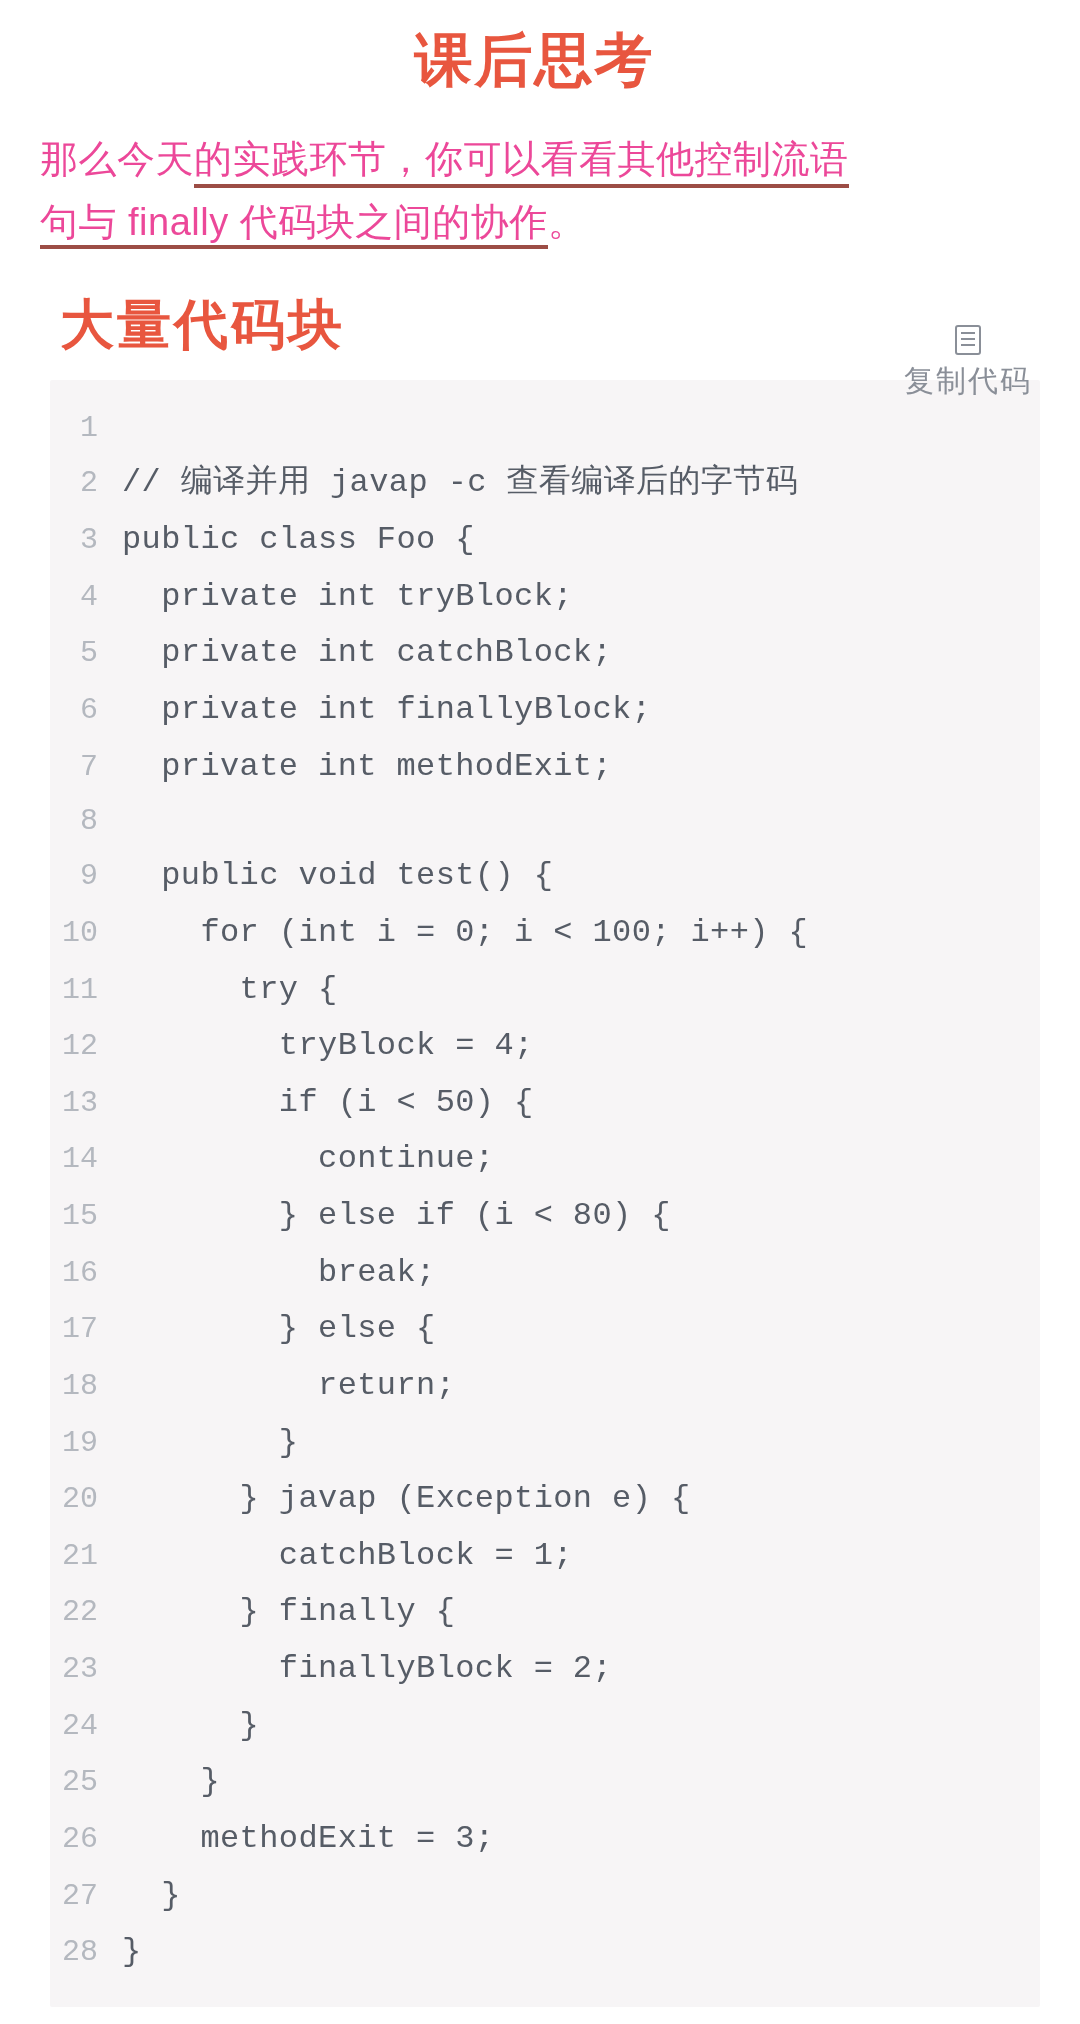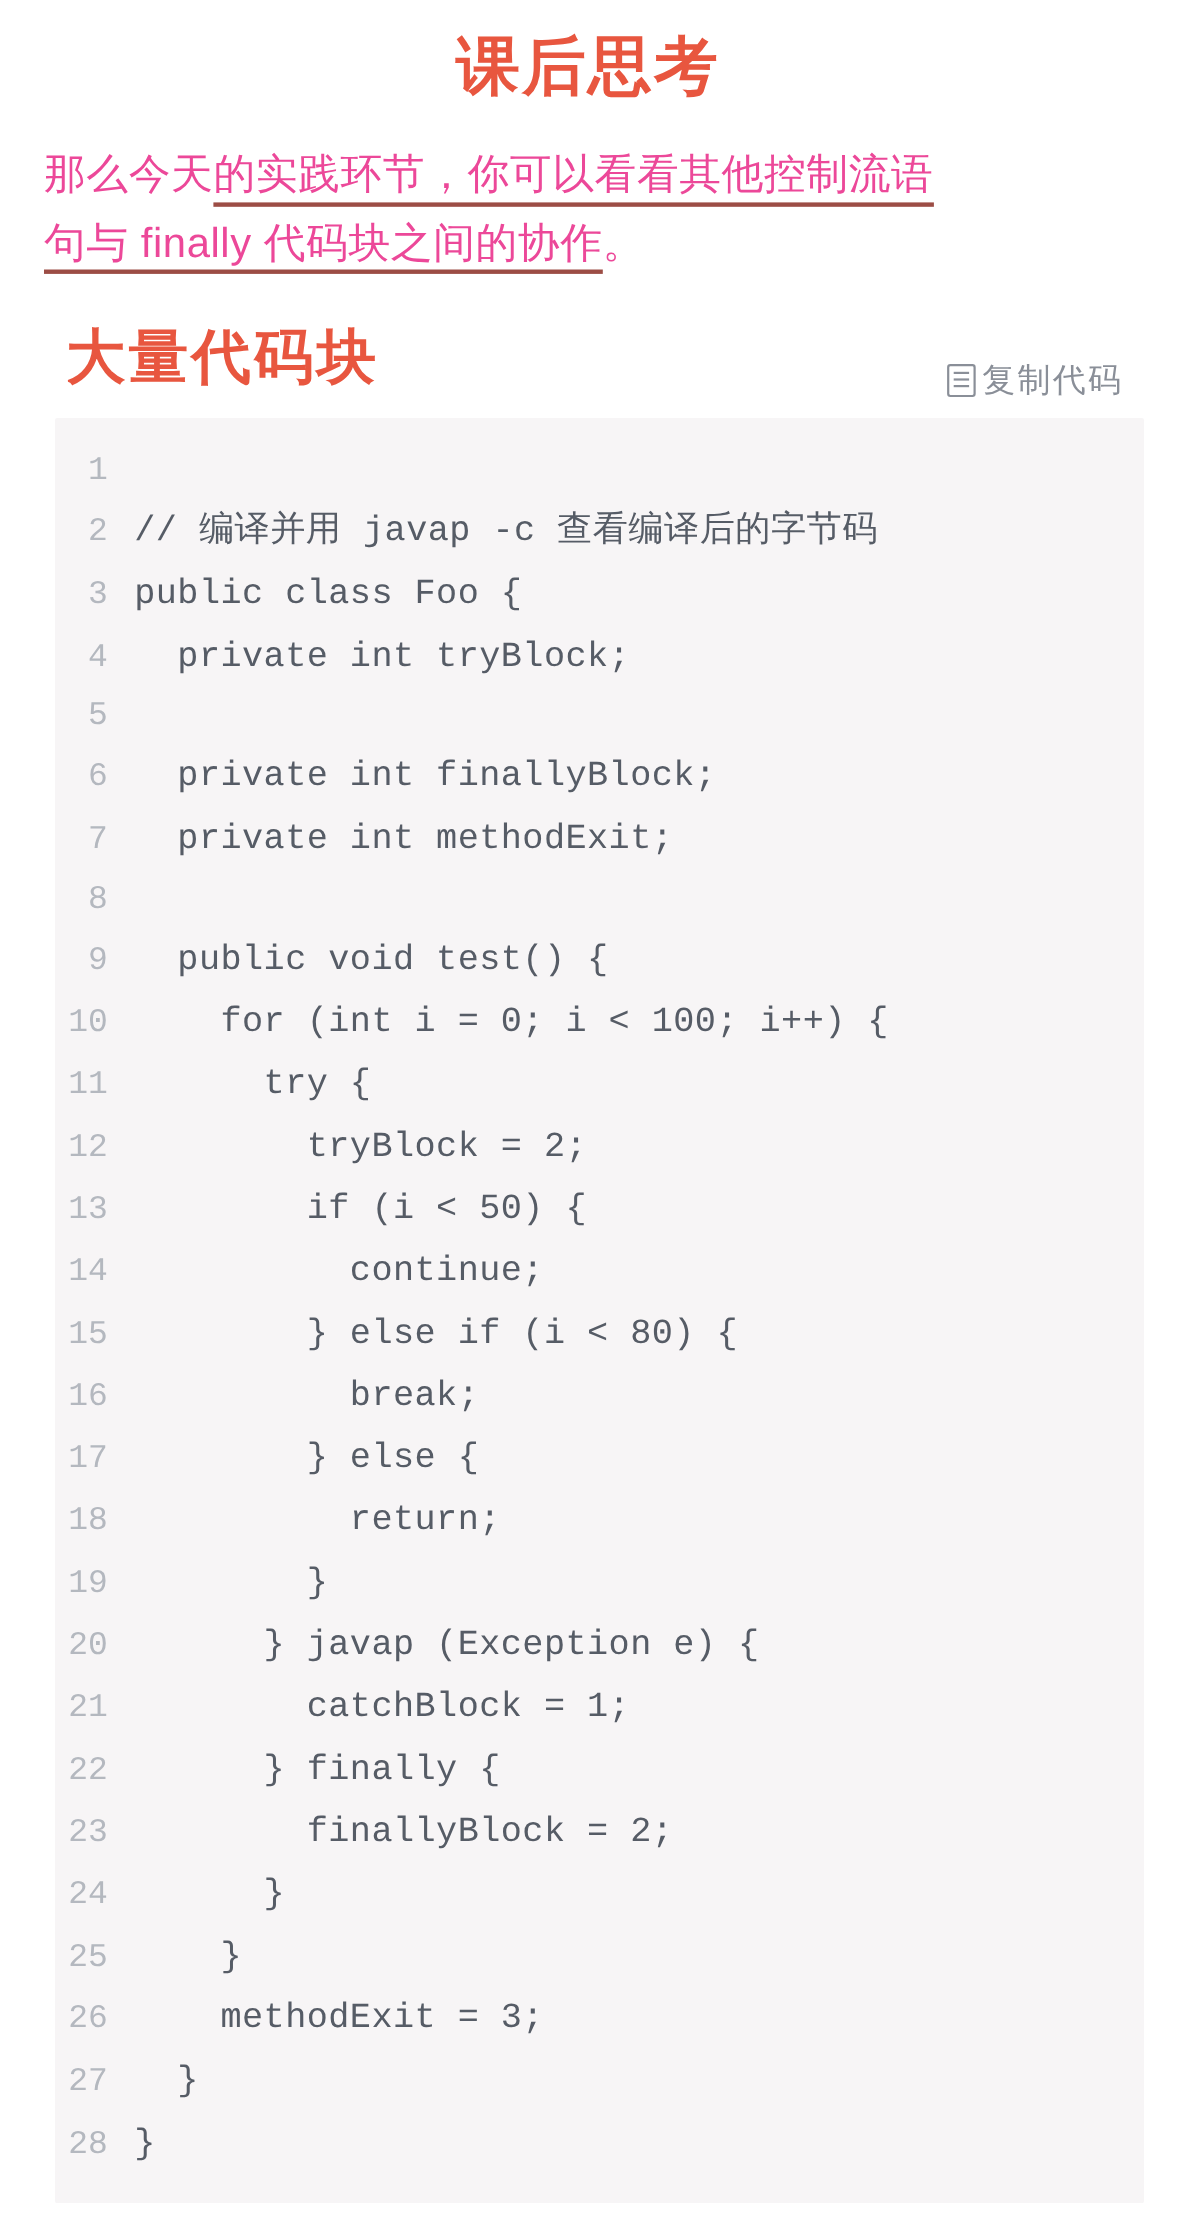--- a/index.html
+++ b/index.html
@@ -38,28 +38,29 @@
   }
   .code-title {
     color: #e8563f;
     font-size: 54px;
     font-weight: 700;
     padding: 0 10px 18px 10px;
     letter-spacing: 3px;
   }
   .copy-label {
     position: absolute;
-    right: 19px;
+    right: 8px;
     top: 36px;
     color: #8a8f98;
     font-size: 30px;
     display: flex;
     align-items: center;
     gap: 6px;
     letter-spacing: 2px;
+    flex-direction: column;
   }
   .copy-icon {
     width: 26px;
     height: 30px;
     border: 2px solid #8a8f98;
     border-radius: 3px;
     position: relative;
   }
   .copy-icon::before {
     content: "";
@@ -123,20 +124,21 @@
       <div class="line">
         <span class="ln">3</span>
         <span class="code">public class Foo {</span>
       </div>
       <div class="line">
         <span class="ln">4</span>
         <span class="code">  private int tryBlock;</span>
       </div>
       <div class="line">
         <span class="ln">5</span>
+        <span class="code">  private int catchBlock;</span>
       </div>
       <div class="line">
         <span class="ln">6</span>
         <span class="code">  private int finallyBlock;</span>
       </div>
       <div class="line">
         <span class="ln">7</span>
         <span class="code">  private int methodExit;</span>
       </div>
       <div class="line">
@@ -150,21 +152,21 @@
       <div class="line">
         <span class="ln">10</span>
         <span class="code">    for (int i = 0; i &lt; 100; i++) {</span>
       </div>
       <div class="line">
         <span class="ln">11</span>
         <span class="code">      try {</span>
       </div>
       <div class="line">
         <span class="ln">12</span>
-        <span class="code">        tryBlock = 2;</span>
+        <span class="code">        tryBlock = 4;</span>
       </div>
       <div class="line">
         <span class="ln">13</span>
         <span class="code">        if (i &lt; 50) {</span>
       </div>
       <div class="line">
         <span class="ln">14</span>
         <span class="code">          continue;</span>
       </div>
       <div class="line">

